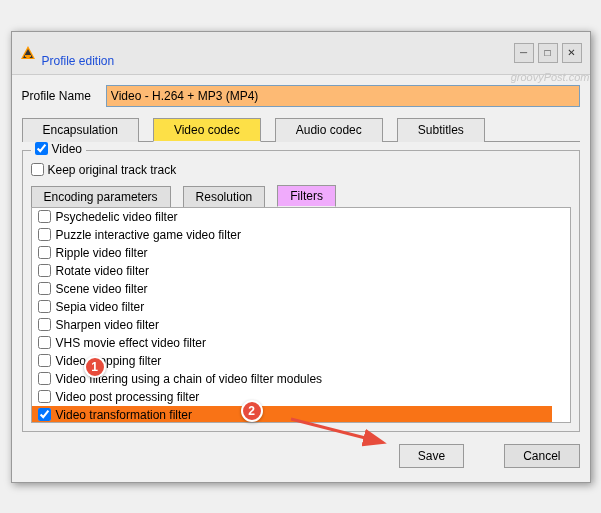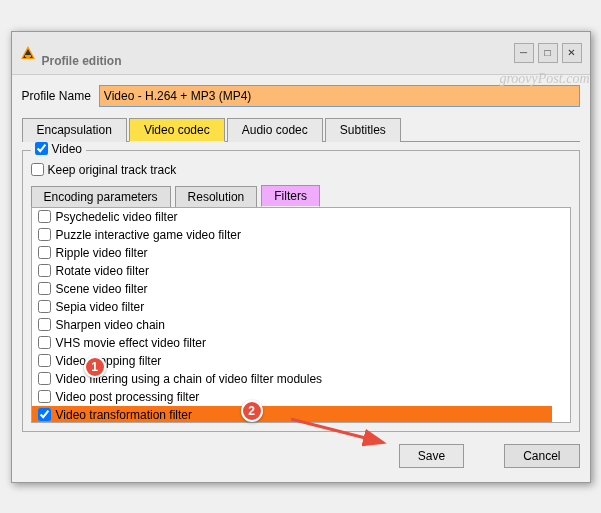--- a/index.html
+++ b/index.html
@@ -27,22 +27,22 @@
       align-items: center;
       justify-content: space-between;
     }
     .titlebar-left {
       display: flex;
       align-items: center;
       gap: 6px;
     }
     .title-text {
       font-size: 12px;
-      font-weight: bold;
-      color: #737373;
+      font-weight: normal;
+      color: #1d4ed8;
       margin-top: 16px;
     }
     .titlebar-controls {
       display: flex;
       gap: 4px;
     }
     .titlebar-btn {
       width: 20px;
       height: 20px;
       background: #e0e0e0;
@@ -53,48 +53,48 @@
       justify-content: center;
       font-size: 10px;
       color: #333;
     }
     .content {
       padding: 10px;
     }
     .profile-row {
       display: flex;
       align-items: center;
-      gap: 8px;
+      gap: 15px;
       margin-bottom: 10px;
     }
     .profile-label {
       font-size: 12px;
       white-space: nowrap;
     }
     .profile-input {
       flex: 1;
       height: 22px;
       border: 1px solid #7a9ebd;
       padding: 2px 4px;
       font-size: 12px;
       background: #fdba74;
     }
     .tabs-outer {
       display: flex;
       border-bottom: 1px solid #999;
       margin-bottom: 8px;
     }
     .tab {
-      padding: 4px 14px;
+      padding: 4px 20px;
       border: 1px solid #999;
       border-bottom: none;
       background: #e8e8e8;
       cursor: pointer;
       font-size: 12px;
-      margin-right: 2px;
+      margin-right: 14px;
       position: relative;
       top: 1px;
       text-align: center;
     }
     .tab.active {
       background: #fde047;
       border-bottom: 1px solid #f0f0f0;
       font-weight: 400;
     }
     .keep-original {
@@ -104,21 +104,21 @@
       margin-bottom: 8px;
       font-size: 12px;
     }
     .inner-tab {
       padding: 3px 12px;
       border: 1px solid #999;
       border-bottom: none;
       background: #e0e0e0;
       cursor: pointer;
       font-size: 12px;
-      margin-right: 4px;
+      margin-right: 12px;
     }
     .inner-tab.active {
       background: #f0abfc;
       border-bottom: 1px solid #f0f0f0;
     }
     .filter-item {
       display: flex;
       align-items: center;
       gap: 5px;
       padding: 2px 6px;
@@ -194,21 +194,21 @@
     </div>
     <div class="titlebar-controls">
       <div class="titlebar-btn">─</div>
       <div class="titlebar-btn">□</div>
       <div class="titlebar-btn">✕</div>
     </div>
   </div>
 
   <div class="content" style="position:relative;">
 
-    <span style="position:absolute; right:0; top:-4px; color:#c8c8c8; font-size:14px; font-style:italic;font-family:Liberation Serif, serif;">groovyPost.com</span>
+    <span style="position:absolute; right:0; top:-4px; color:#c8c8c8; font-size:11px; font-style:italic;">groovyPost.com</span>
 
     <div class="profile-row">
       <span class="profile-label">Profile Name</span>
       <input class="profile-input" type="text" value="Video - H.264 + MP3 (MP4)" style="">
     </div>
 
     <div class="tabs-outer">
       <div class="tab">Encapsulation</div>
       <div class="tab active">Video codec</div>
       <div class="tab">Audio codec</div>
@@ -258,21 +258,21 @@
             <div class="filter-item">
               <input type="checkbox" style="">
               <label>Scene video filter</label>
             </div>
             <div class="filter-item">
               <input type="checkbox" style="">
               <label>Sepia video filter</label>
             </div>
             <div class="filter-item">
               <input type="checkbox" style="">
-              <label>Sharpen video chain</label>
+              <label>Sharpen video filter</label>
             </div>
             <div class="filter-item">
               <input type="checkbox" style="">
               <label>VHS movie effect video filter</label>
             </div>
             <div class="filter-item">
               <input type="checkbox" style="">
               <label>Video cropping filter</label>
             </div>
             <div class="filter-item">

